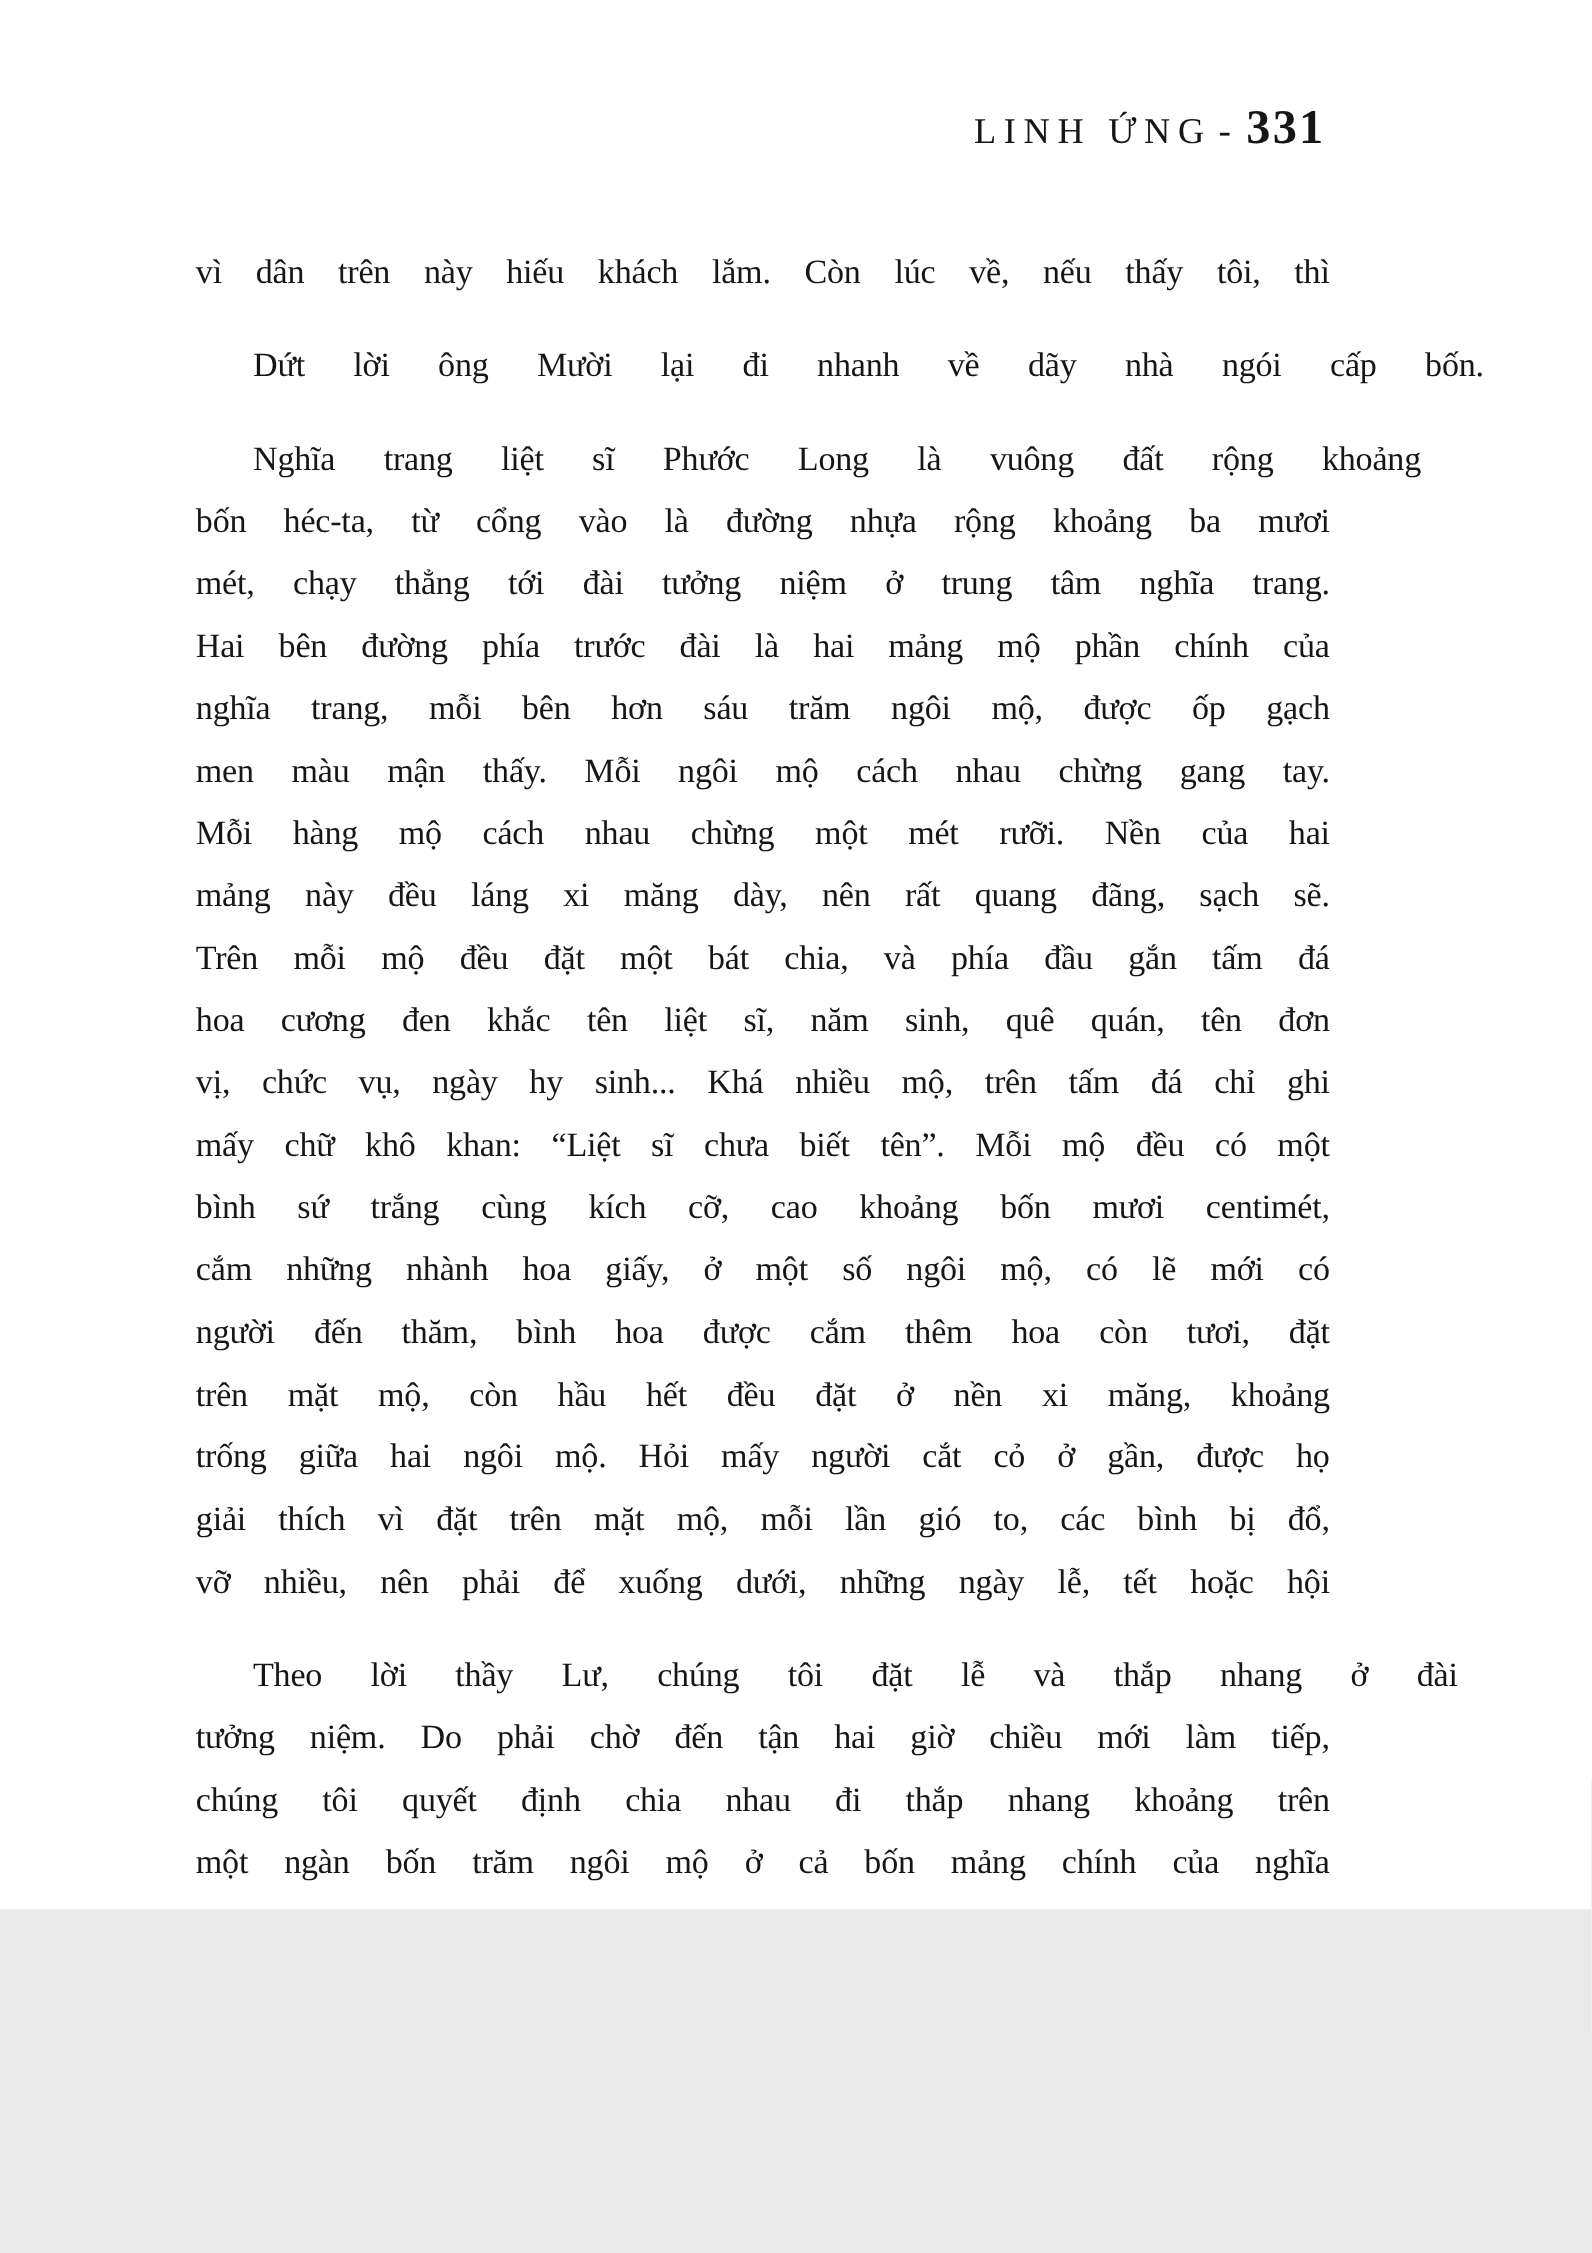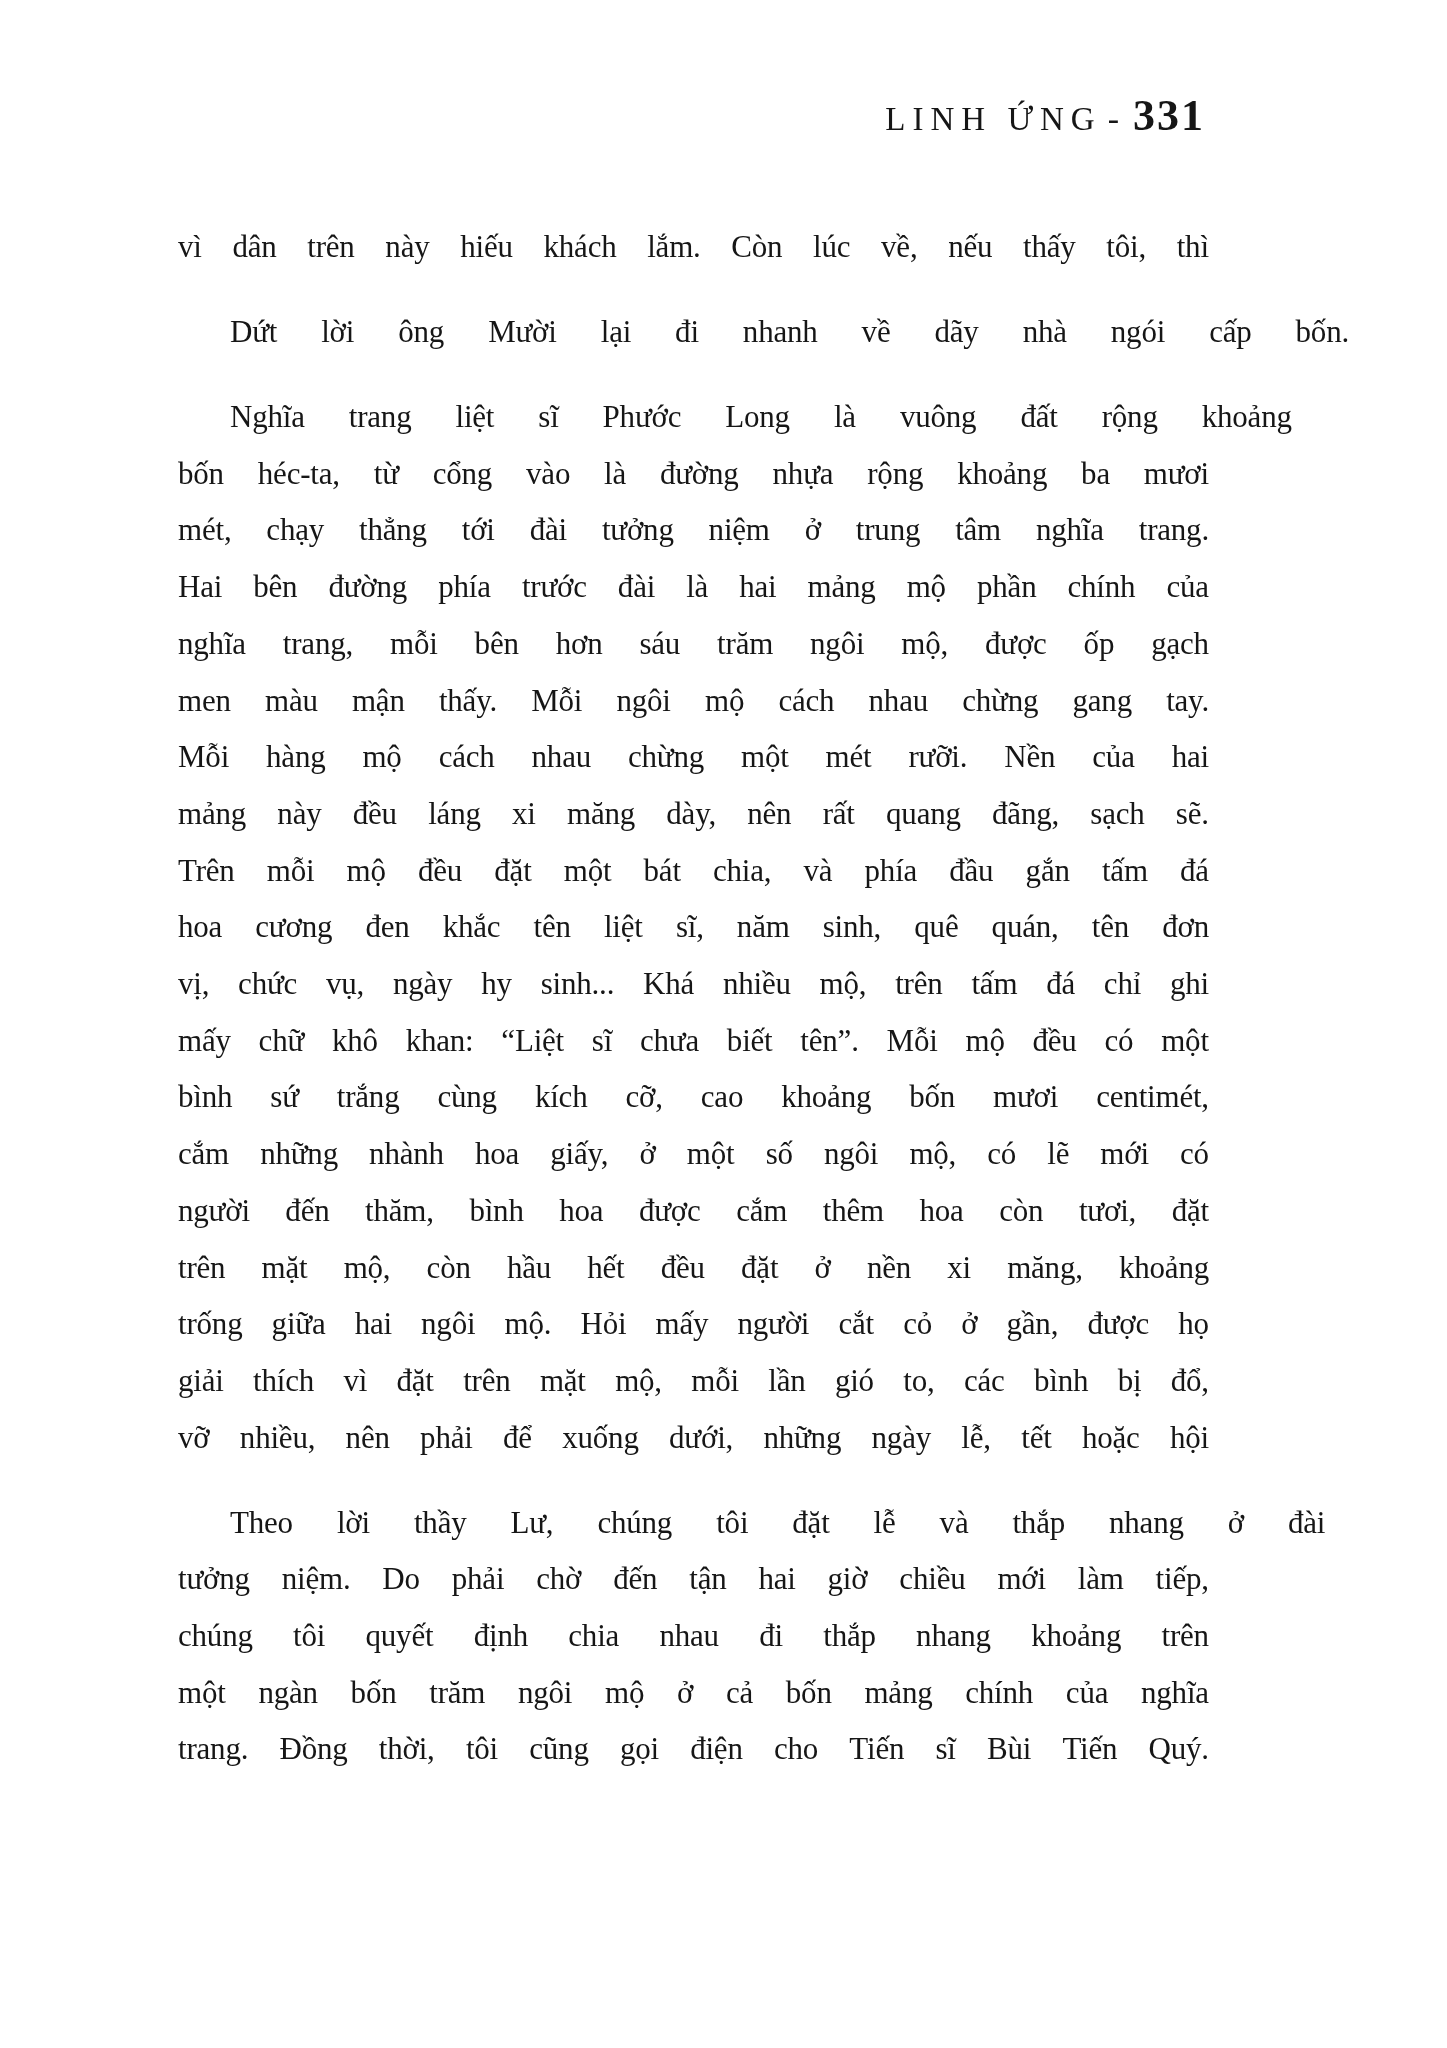--- a/index.html
+++ b/index.html
@@ -3,21 +3,21 @@
 <meta charset="utf-8">
 <style>
   html, body {
     margin: 0;
     padding: 0;
     background: #e9e9e9;
   }
   .page {
     position: relative;
     width: 1447px;
-    height: 2048px;
+    height: 1736px;
     margin: 0 auto;
     background: #ffffff;
     color: #161616;
     font-family: "Liberation Serif", "DejaVu Serif", serif;
     overflow: hidden;
   }
 
   
   .running-head {
     position: absolute;

